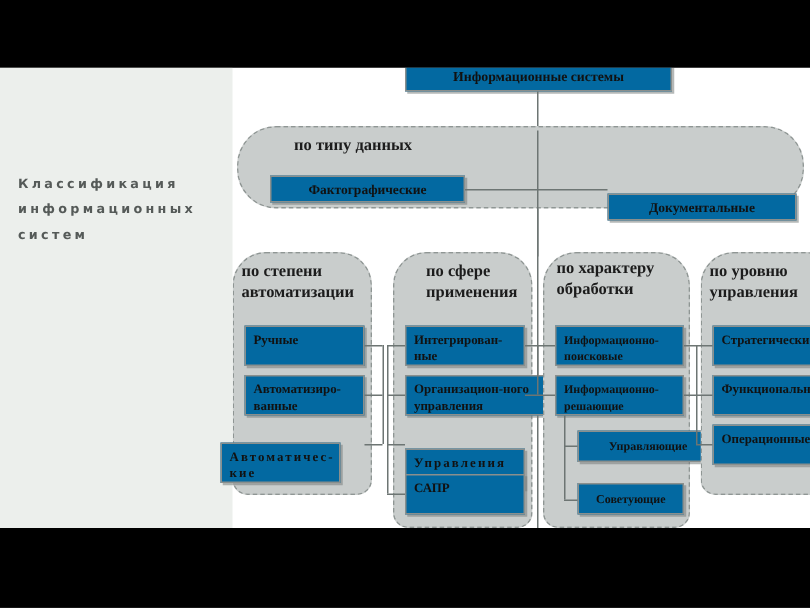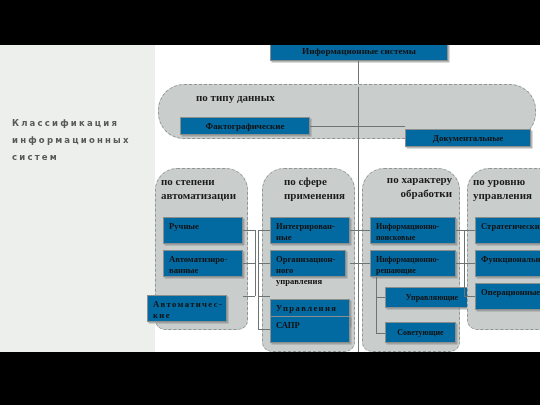--- a/index.html
+++ b/index.html
@@ -93,42 +93,42 @@
 
     <div class="grp" style="left:262px;top:123px;width:93px;height:184px;border-radius:22px 22px 10px 10px;"></div>
     <div class="grp-label" style="left:284px;top:130px;width:86px;">
       <div>по сфере</div>
       <div>применения</div>
     </div>
 
     <div class="box" style="left:270px;top:172px;width:80px;height:27px;">
       <span>Интегрирован-ные</span>
     </div>
-    <div class="box" style="left:270px;top:205px;width:76px;height:27px;">
+    <div class="box" style="left:270px;top:205px;width:100px;height:27px;">
       <span>Организацион-ного управления</span>
     </div>
     <div class="box sp" style="left:270px;top:254px;width:80px;height:27px;">
       <span>Управления ТП</span>
     </div>
     <div class="box" style="left:270px;top:271px;width:80px;height:27px;">
       <span>САПР</span>
     </div>
 
     <div class="ln lnv" style="left:258px;top:185px;height:99px;"></div>
     <div class="ln lnh" style="left:258px;top:185px;width:12px;"></div>
     <div class="ln lnh" style="left:258px;top:218px;width:12px;"></div>
     <div class="ln lnh" style="left:258px;top:251px;width:12px;"></div>
     <div class="ln lnh" style="left:258px;top:284px;width:12px;"></div>
 
     <div class="ln lnv" style="left:358px;top:185px;height:33px;"></div>
     <div class="ln lnh" style="left:350px;top:185px;width:8px;"></div>
     <div class="ln lnh" style="left:350px;top:218px;width:8px;"></div>
 
     <div class="grp" style="left:362px;top:123px;width:98px;height:184px;border-radius:22px 22px 10px 10px;"></div>
-    <div class="grp-label" style="left:360px;top:128px;width:92px;text-align:right;">
+    <div class="grp-label" style="left:371px;top:128px;width:92px;">
       <div>по характеру</div>
       <div>обработки</div>
     </div>
 
     <div class="box" style="left:370px;top:172px;width:86px;height:27px;font-size:8px;">
       <span>Информационно-поисковые</span>
     </div>
     <div class="box" style="left:370px;top:205px;width:86px;height:27px;font-size:8px;">
       <span>Информационно-решающие</span>
     </div>

